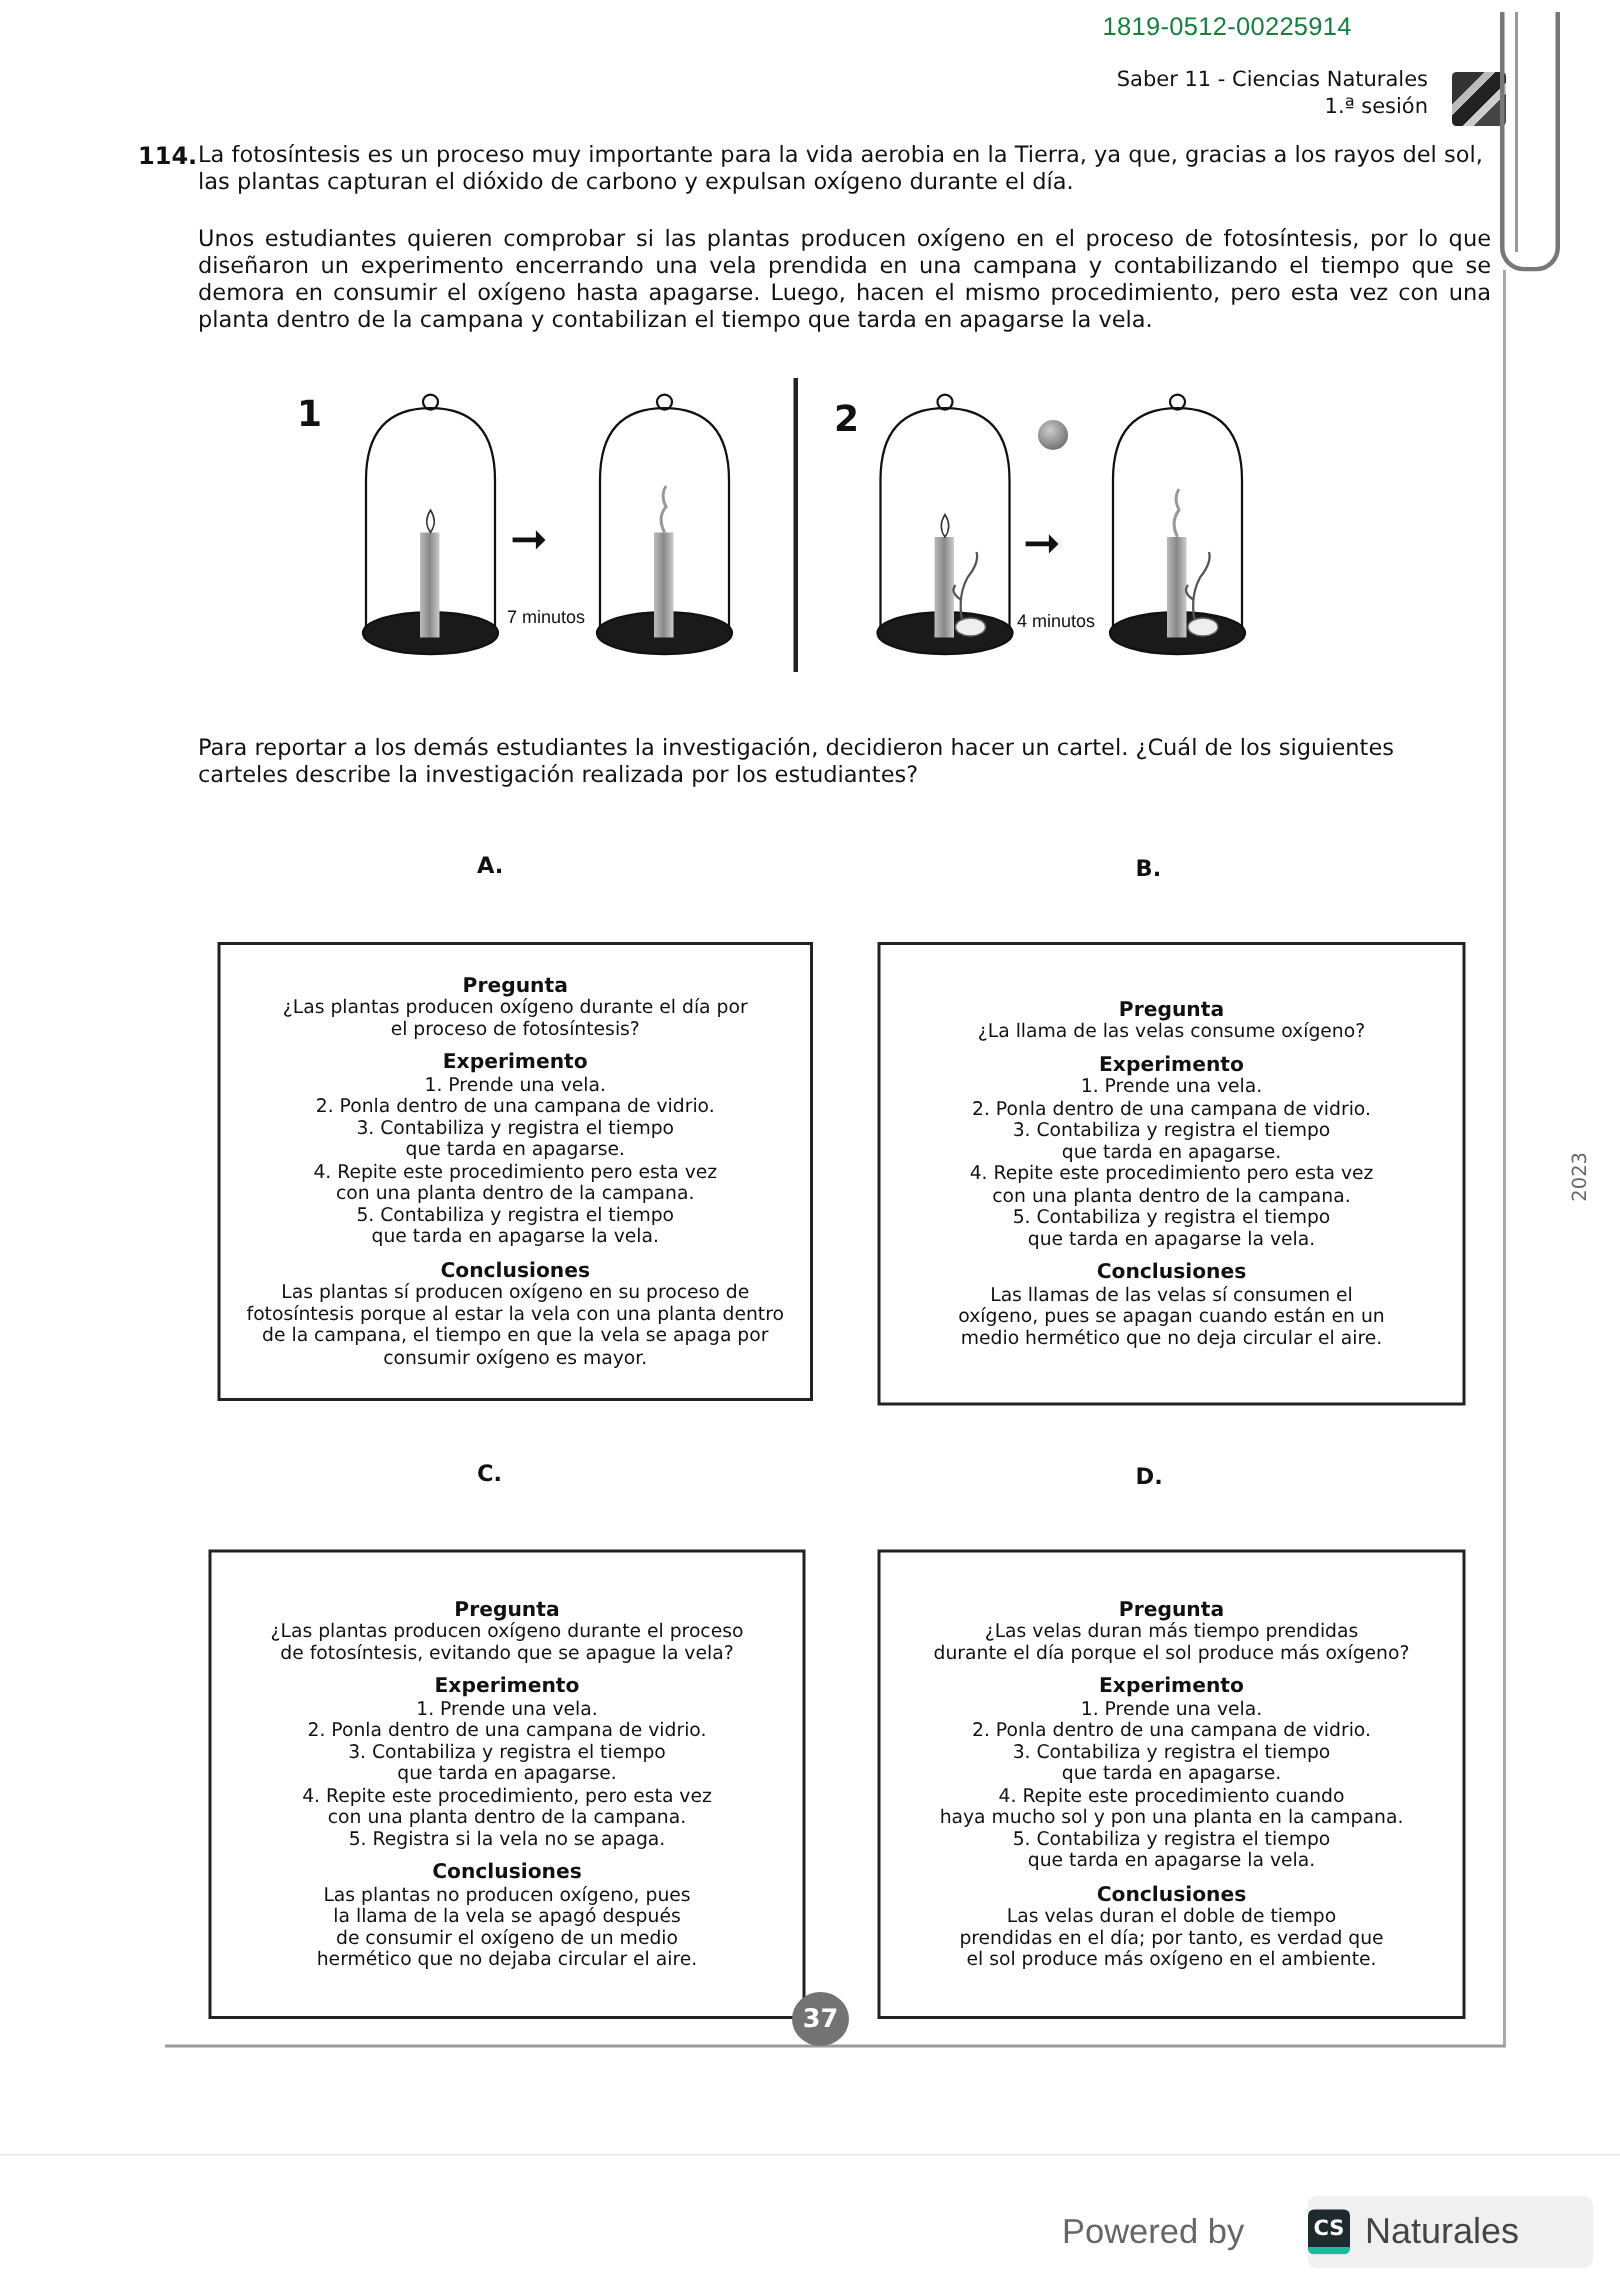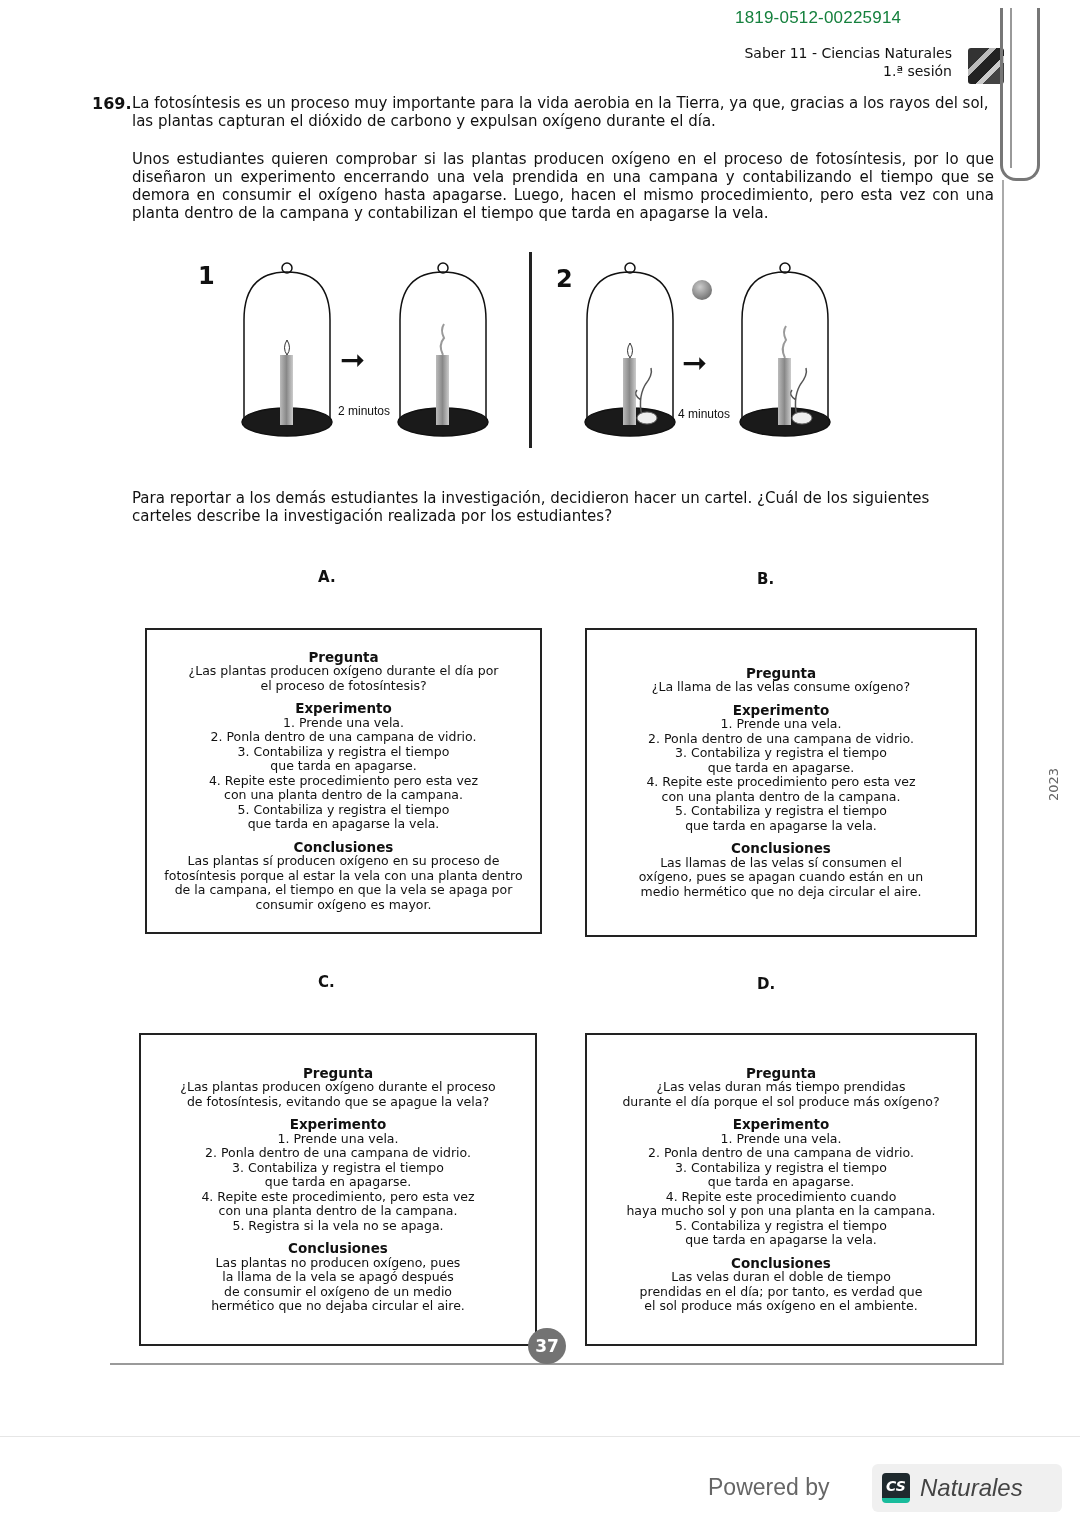--- a/index.html
+++ b/index.html
@@ -41,40 +41,40 @@
   .card .sec-title { font-weight:bold; font-size:13.5px; margin-top:8px; }
   .card .sec-title:first-child { margin-top:0; }
   .card .line { white-space:nowrap; }
 
   .bottom-rule { left:110px; top:1363px; width:893px; height:2px; background:#9a9a9a; }
   .page-num { left:528px; top:1328px; width:38px; height:36px; border-radius:50%; background:#737373; color:#fff;
               font-weight:bold; font-size:17px; display:flex; align-items:center; justify-content:center; }
   .scan-rule { left:0; top:1436px; width:1080px; height:1px; background:#e6e6e6; }
   .powered { left:708px; top:1474px; font-family:"Liberation Sans", sans-serif; font-size:23px; color:#666; }
   .cs-badge { left:872px; top:1464px; width:190px; height:48px; background:#f0f0f0; border-radius:6px;
-              display:flex; align-items:center; padding-left:10px; box-sizing:border-box;font-style:italic; }
+              display:flex; align-items:center; box-sizing:border-box; }
   .cs-logo { width:28px; height:30px; background:#1f2a2e; border-radius:4px; color:#fff; font-weight:bold;
              font-size:14px; display:flex; align-items:center; justify-content:center; border-bottom:5px solid #19bc9c; box-sizing:border-box; }
   .cs-name { margin-left:10px; font-family:"Liberation Sans", sans-serif; font-size:24px; color:#444; }
 </style>
 </head>
 <body>
 
 <div class="abs doc-id">1819-0512-00225914</div>
 <div class="abs header-title">
   <div>Saber 11 - Ciencias Naturales</div>
   <div>1.ª sesión</div>
 </div>
 <div class="abs header-logo"></div>
 <div class="abs clip"></div>
 <div class="abs clip-inner"></div>
 <div class="abs page-edge"></div>
 <div class="abs rotated-year">2023</div>
 
-<div class="abs qnum">169.</div>
+<div class="abs qnum">114.</div>
 <div class="abs para p1">La fotosíntesis es un proceso muy importante para la vida aerobia en la Tierra, ya que, gracias a los rayos del sol, las plantas capturan el dióxido de carbono y expulsan oxígeno durante el día.</div>
 <div class="abs para p2">Unos estudiantes quieren comprobar si las plantas producen oxígeno en el proceso de fotosíntesis, por lo que diseñaron un experimento encerrando una vela prendida en una campana y contabilizando el tiempo que se demora en consumir el oxígeno hasta apagarse. Luego, hacen el mismo procedimiento, pero esta vez con una planta dentro de la campana y contabilizan el tiempo que tarda en apagarse la vela.</div>
 
 <div class="abs fig">
   <span class="fig-label" style="left:8px;top:12px;">1</span>
   <svg style="position:absolute;left:0;top:0;" width="660" height="200">
     <defs>
       <linearGradient id="cg" x1="0" x2="1">
           <stop offset="0" stop-color="#bbb"></stop>
           <stop offset="0.5" stop-color="#888"></stop>
@@ -109,21 +109,21 @@
       <circle cx="45" cy="18" r="5" fill="none" stroke="#111" stroke-width="1.5"></circle>
       <path d="M2,175 L2,70 Q2,22 45,22 Q88,22 88,70 L88,175" fill="none" stroke="#111" stroke-width="1.5"></path>
       <ellipse cx="45" cy="172" rx="45" ry="14" fill="#1a1a1a" stroke="#111" stroke-width="1.5"></ellipse>
       <rect x="38" y="108" width="13" height="67" fill="url(#cg)"></rect>
       <path d="M45,108 Q40,98 46,90 Q42,82 46,76" fill="none" stroke="#999" stroke-width="2"></path>
       <path d="M58,170 Q52,150 60,135 M60,135 Q68,125 66,118 M56,150 Q48,145 52,140" fill="none" stroke="#555" stroke-width="1.5"></path>
       <ellipse cx="62" cy="168" rx="10" ry="6" fill="#eee" stroke="#666"></ellipse>
     </g>
   </svg>
   <span class="arrow" style="left:150px;top:95px;">➞</span>
-  <span class="time-label" style="left:148px;top:154px;">2 minutos</span>
+  <span class="time-label" style="left:148px;top:154px;">7 minutos</span>
   <div class="fig-divider"></div>
   <span class="fig-label" style="left:366px;top:15px;">2</span>
   <div class="sun"></div>
   <span class="arrow" style="left:492px;top:98px;">➞</span>
   <span class="time-label" style="left:488px;top:157px;">4 minutos</span>
 </div>
 
 <div class="abs para p3">Para reportar a los demás estudiantes la investigación, decidieron hacer un cartel. ¿Cuál de los siguientes carteles describe la investigación realizada por los estudiantes?</div>
 
 <div class="abs opt-letter" style="left:318px;top:568px;">A.</div>

